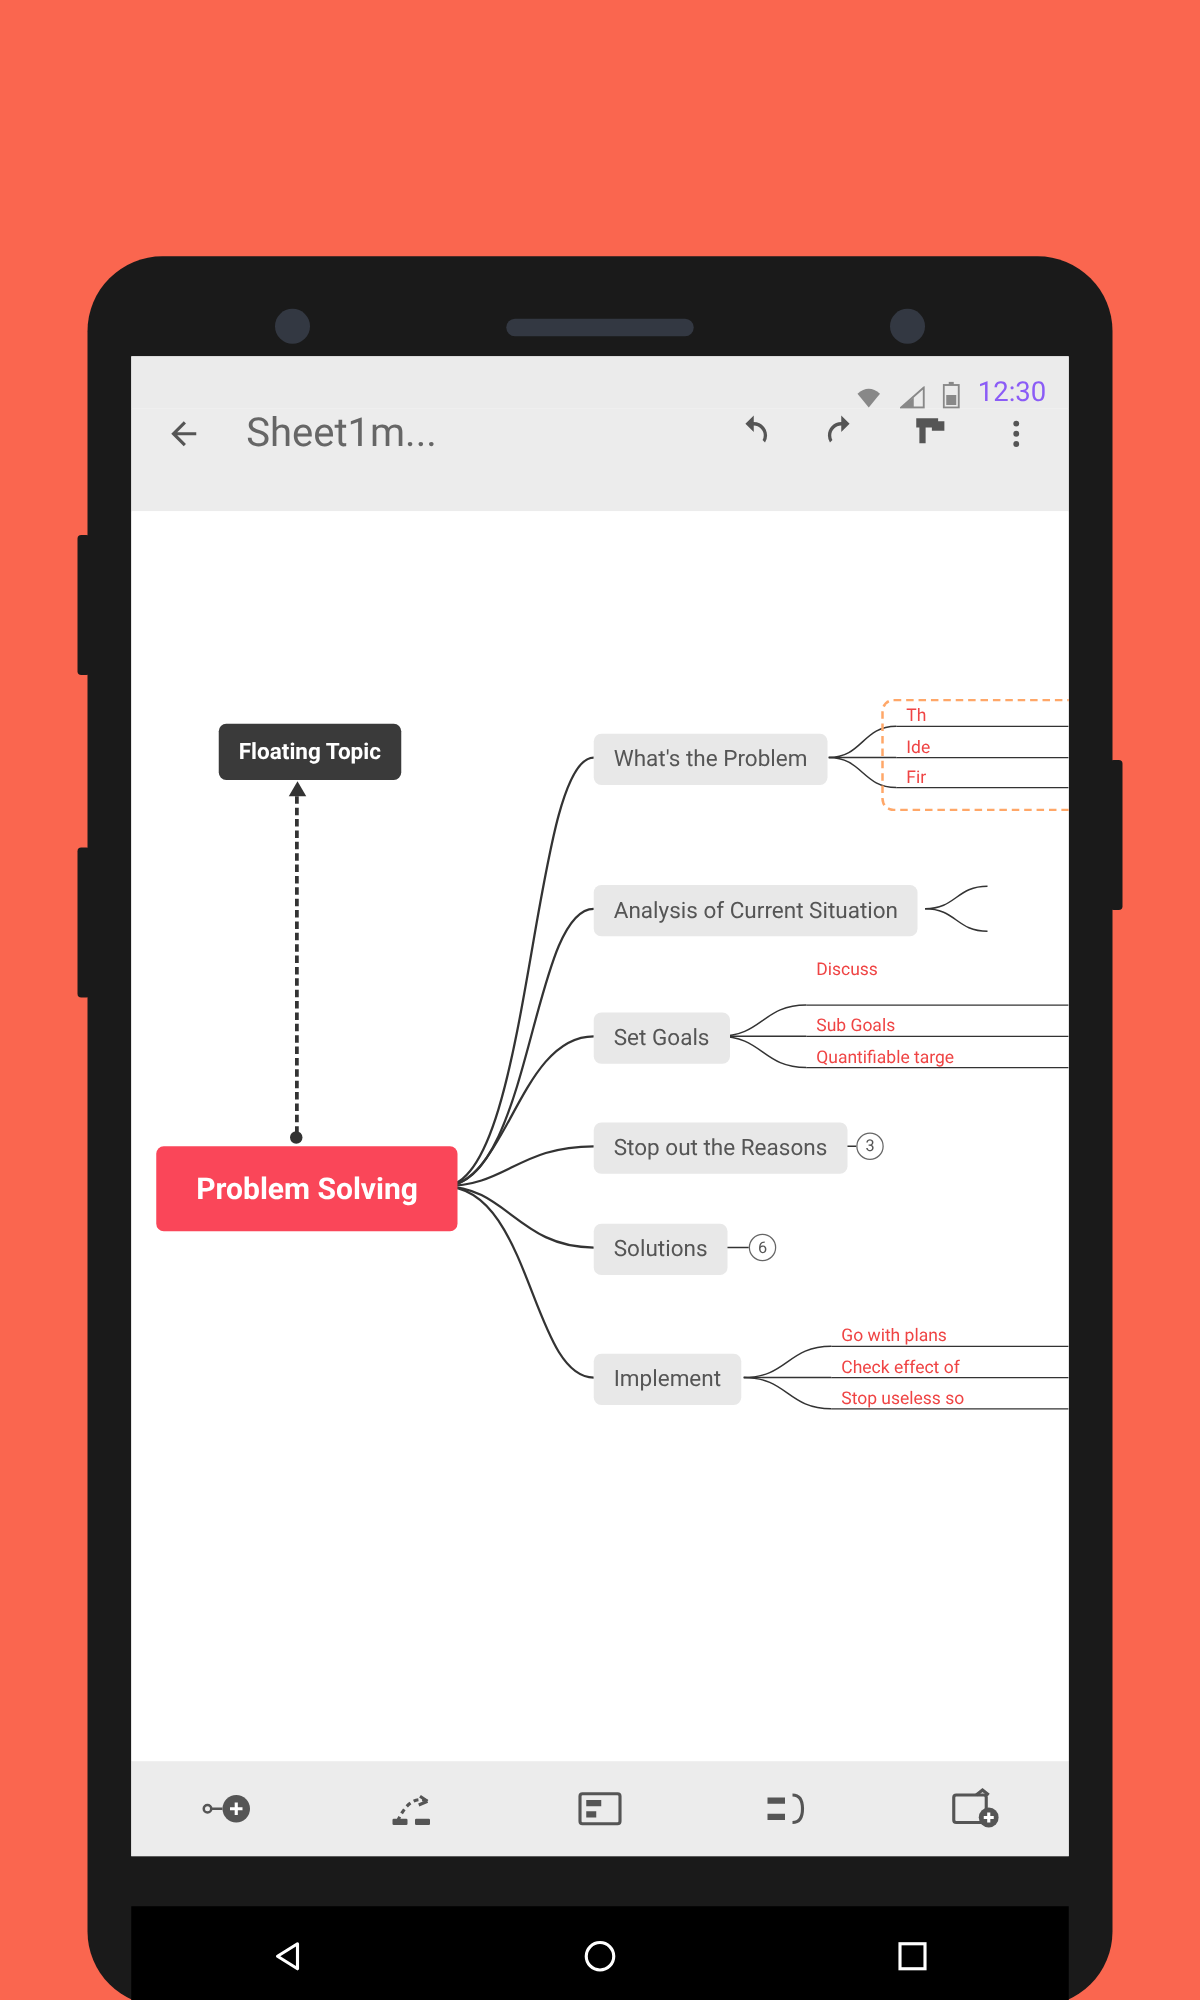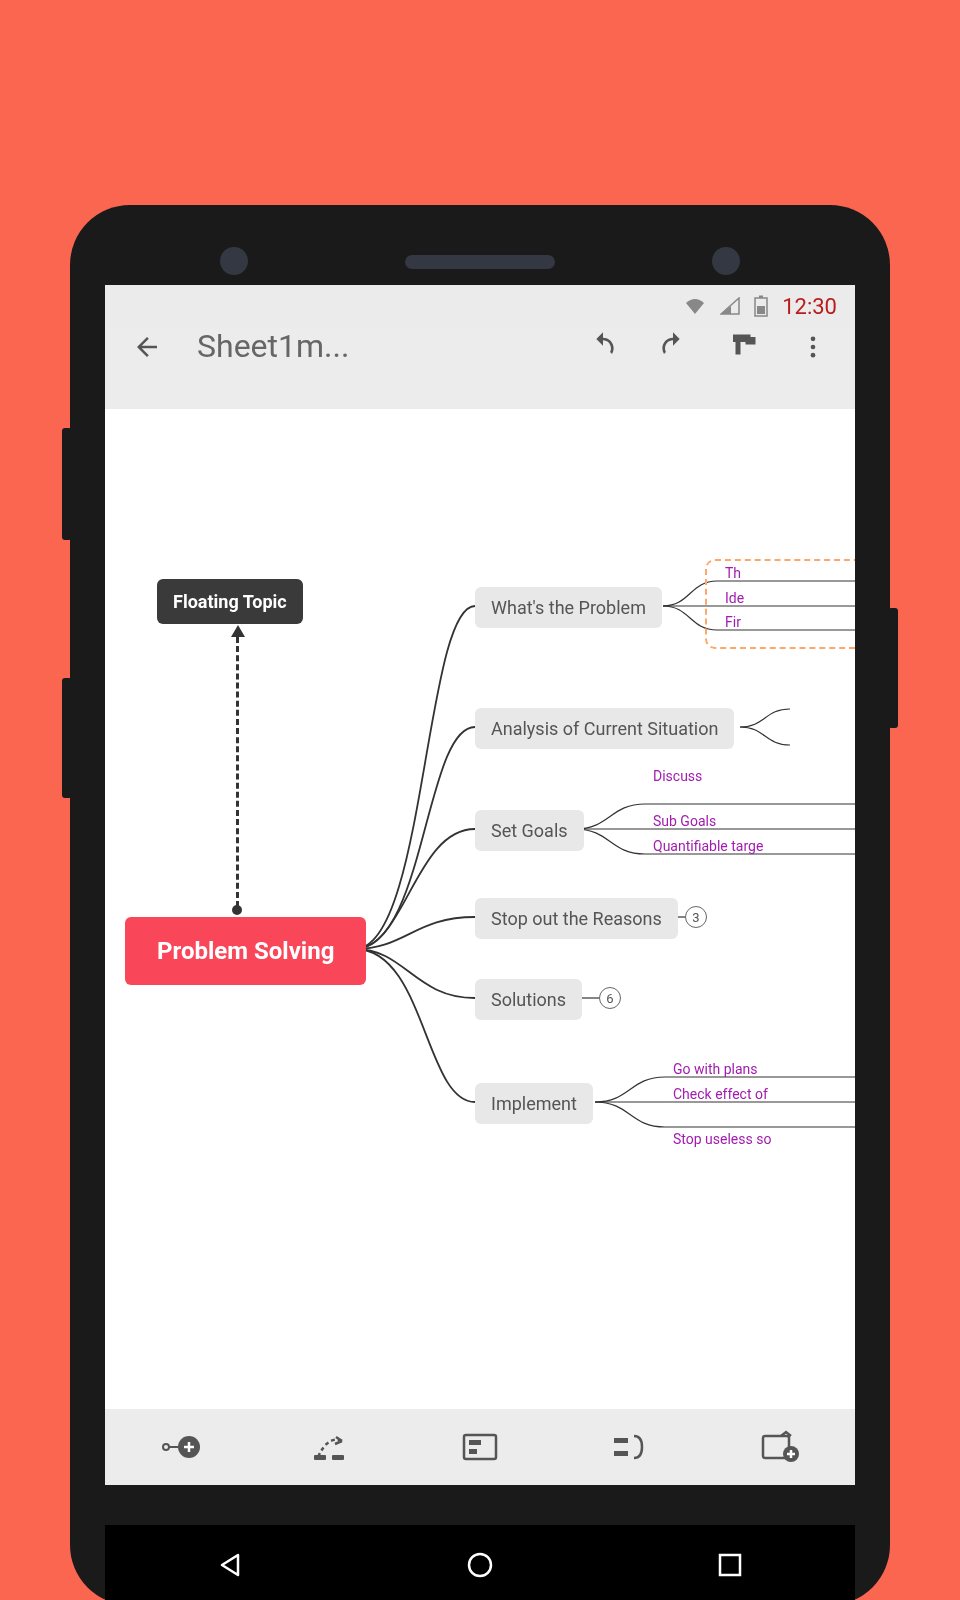--- a/index.html
+++ b/index.html
@@ -46,24 +46,24 @@
   width: 750px;
   height: 1200px;
   background: #fff;
   overflow: hidden;
 }
 .status-bar {
   height: 42px;
   background: #ebebeb;
   display: flex;
   justify-content: flex-end;
-  align-items: center;
+  align-items: flex-end;
   padding: 0 18px;
   gap: 14px;
-  color: #b91c1c;
+  color: #8b5cf6;
   font-size: 22px;
 }
 .wifi-icon svg, .signal-icon svg, .battery-icon svg { display: block; }
 .app-bar {
   height: 82px;
   background: #ececec;
   display: flex;
   align-items: flex-start;
   padding: 0 22px;
   gap: 30px;
@@ -103,21 +103,21 @@
   background: #3a3a3a;
   color: #fff;
   font-weight: bold;
   font-size: 18px;
   padding: 12px 16px;
   border-radius: 6px;
 }
 .sub-label {
   position: absolute;
   font-size: 14px;
-  color: #a21caf;
+  color: #ef4444;
   white-space: nowrap;
 }
 .count-badge {
   position: absolute;
   width: 22px;
   height: 22px;
   border: 1.5px solid #666;
   border-radius: 50%;
   font-size: 13px;
   display: flex;
@@ -266,21 +266,21 @@
         <path d="M490 693 C525 693 525 668 560 668" stroke="#333" stroke-width="1.2" fill="none"></path>
         <line x1="490" y1="693" x2="560" y2="693" stroke="#333" stroke-width="1.2"></line>
         <path d="M490 693 C525 693 525 718 560 718" stroke="#333" stroke-width="1.2" fill="none"></path>
         <line x1="560" y1="668" x2="750" y2="668" stroke="#333" stroke-width="1"></line>
         <line x1="560" y1="693" x2="750" y2="693" stroke="#333" stroke-width="1"></line>
         <line x1="560" y1="718" x2="750" y2="718" stroke="#333" stroke-width="1"></line>
       </svg>
 
       <div class="dashed-box" style="left:600px; top:150px; width:160px; height:90px;"></div>
 
-      <div class="float-node" style="left:52px; top:170px;">Floating Topic</div>
+      <div class="float-node" style="left:70px; top:170px;">Floating Topic</div>
       <div class="arrow-head" style="left:126px; top:216px;"></div>
       <div class="arrow-line" style="left:131px; top:228px; height:270px;"></div>
       <div class="arrow-dot" style="left:127px; top:496px;"></div>
 
       <div class="central-node" style="left:20px; top:508px;">Problem Solving</div>
 
       <div class="node" style="left:370px; top:299px;">Analysis of Current Situation</div>
       <div class="node" style="left:370px; top:178px;">What's the Problem</div>
       <div class="node" style="left:370px; top:401px;">Set Goals</div>
       <div class="node" style="left:370px; top:489px;">Stop out the Reasons</div>
@@ -293,21 +293,21 @@
       <div class="sub-label" style="left:620px; top:156px;">Th</div>
       <div class="sub-label" style="left:620px; top:181px;">Ide</div>
       <div class="sub-label" style="left:620px; top:205px;text-align:center;">Fir</div>
 
       <div class="sub-label" style="left:548px; top:359px;text-align:right;">Discuss</div>
       <div class="sub-label" style="left:548px; top:404px;">Sub Goals</div>
       <div class="sub-label" style="left:548px; top:429px;">Quantifiable targe</div>
 
       <div class="sub-label" style="left:568px; top:652px;">Go with plans</div>
       <div class="sub-label" style="left:568px; top:677px;">Check effect of</div>
-      <div class="sub-label" style="left:568px; top:702px;margin-top:20px;">Stop useless so</div>
+      <div class="sub-label" style="left:568px; top:702px;">Stop useless so</div>
 
     </div>
 
     <div class="bottom-bar">
       <div class="bb-btn">
         <svg width="40" height="30" viewBox="0 0 40 30">
             <circle cx="6" cy="15" r="3" fill="none" stroke="#555" stroke-width="2"></circle>
             <line x1="9" y1="15" x2="18" y2="15" stroke="#555" stroke-width="2"></line>
             <circle cx="29" cy="15" r="11" fill="#555"></circle>
             <line x1="24" y1="15" x2="34" y2="15" stroke="#fff" stroke-width="2.5"></line>

